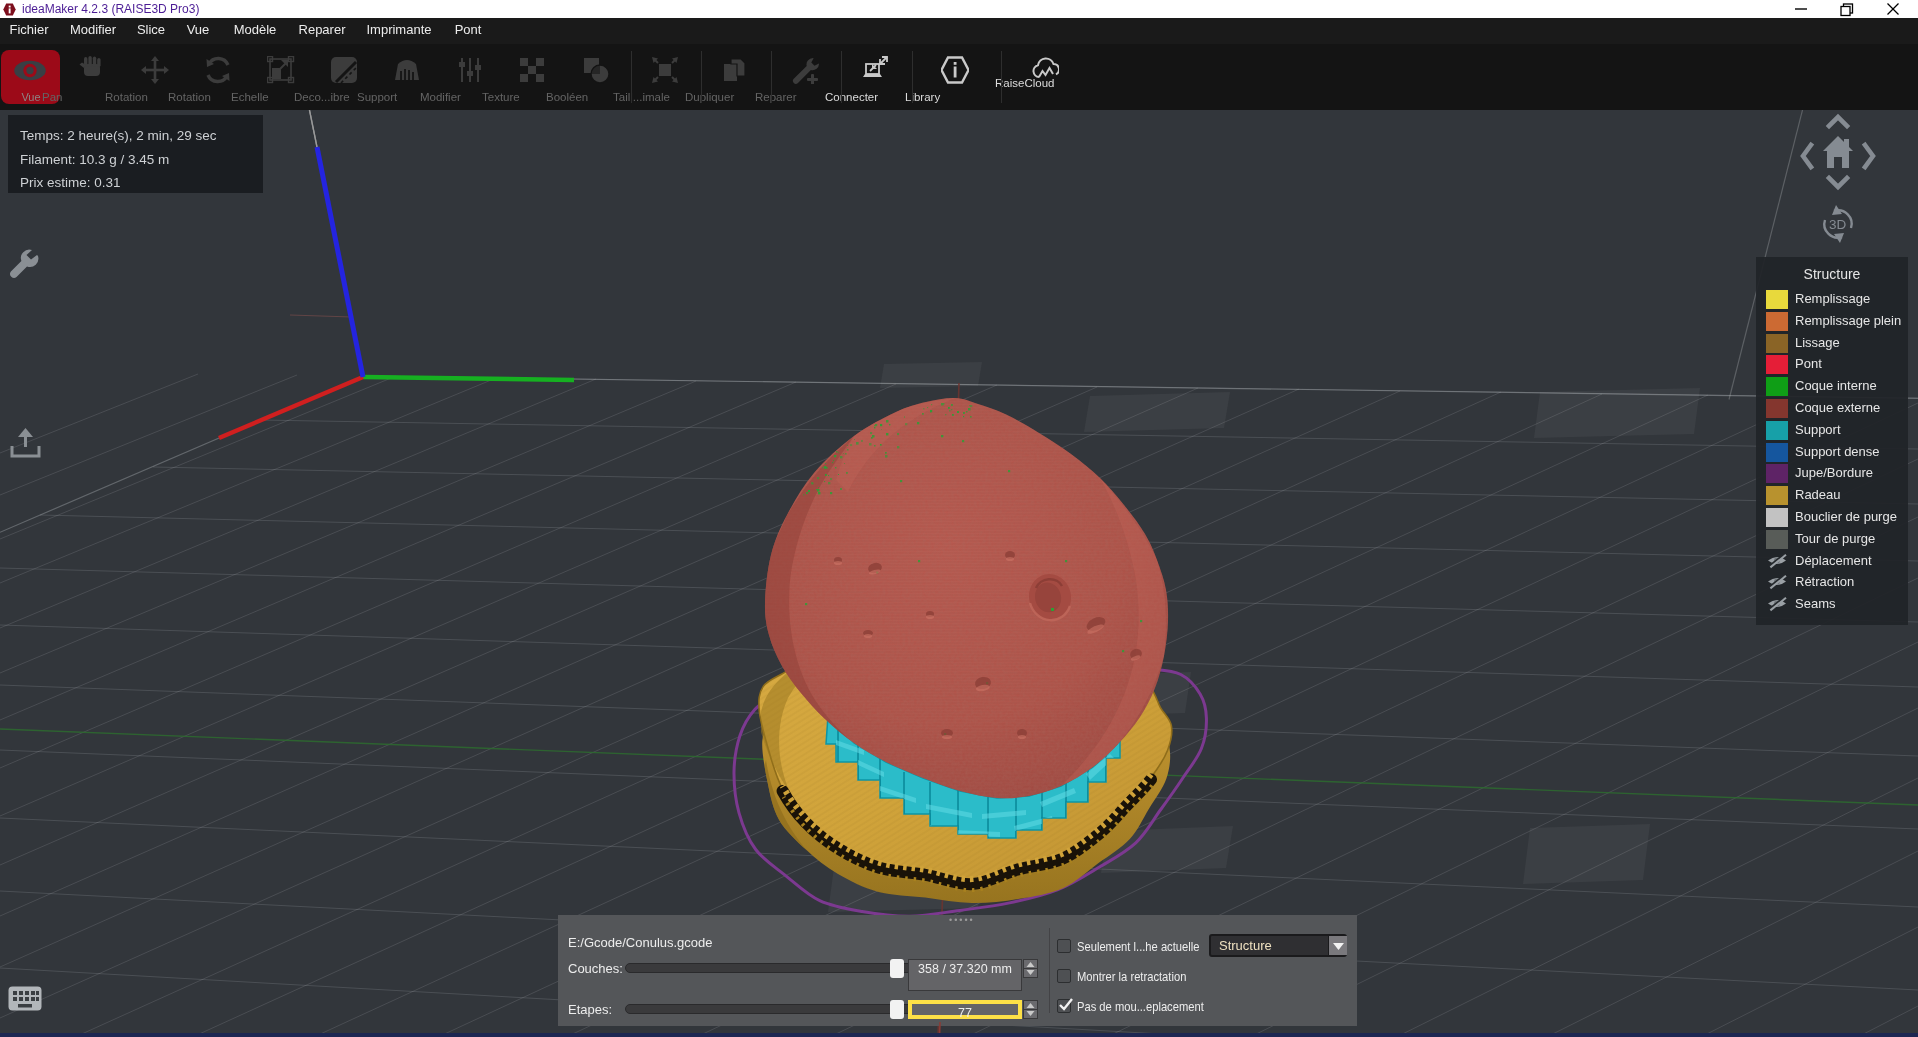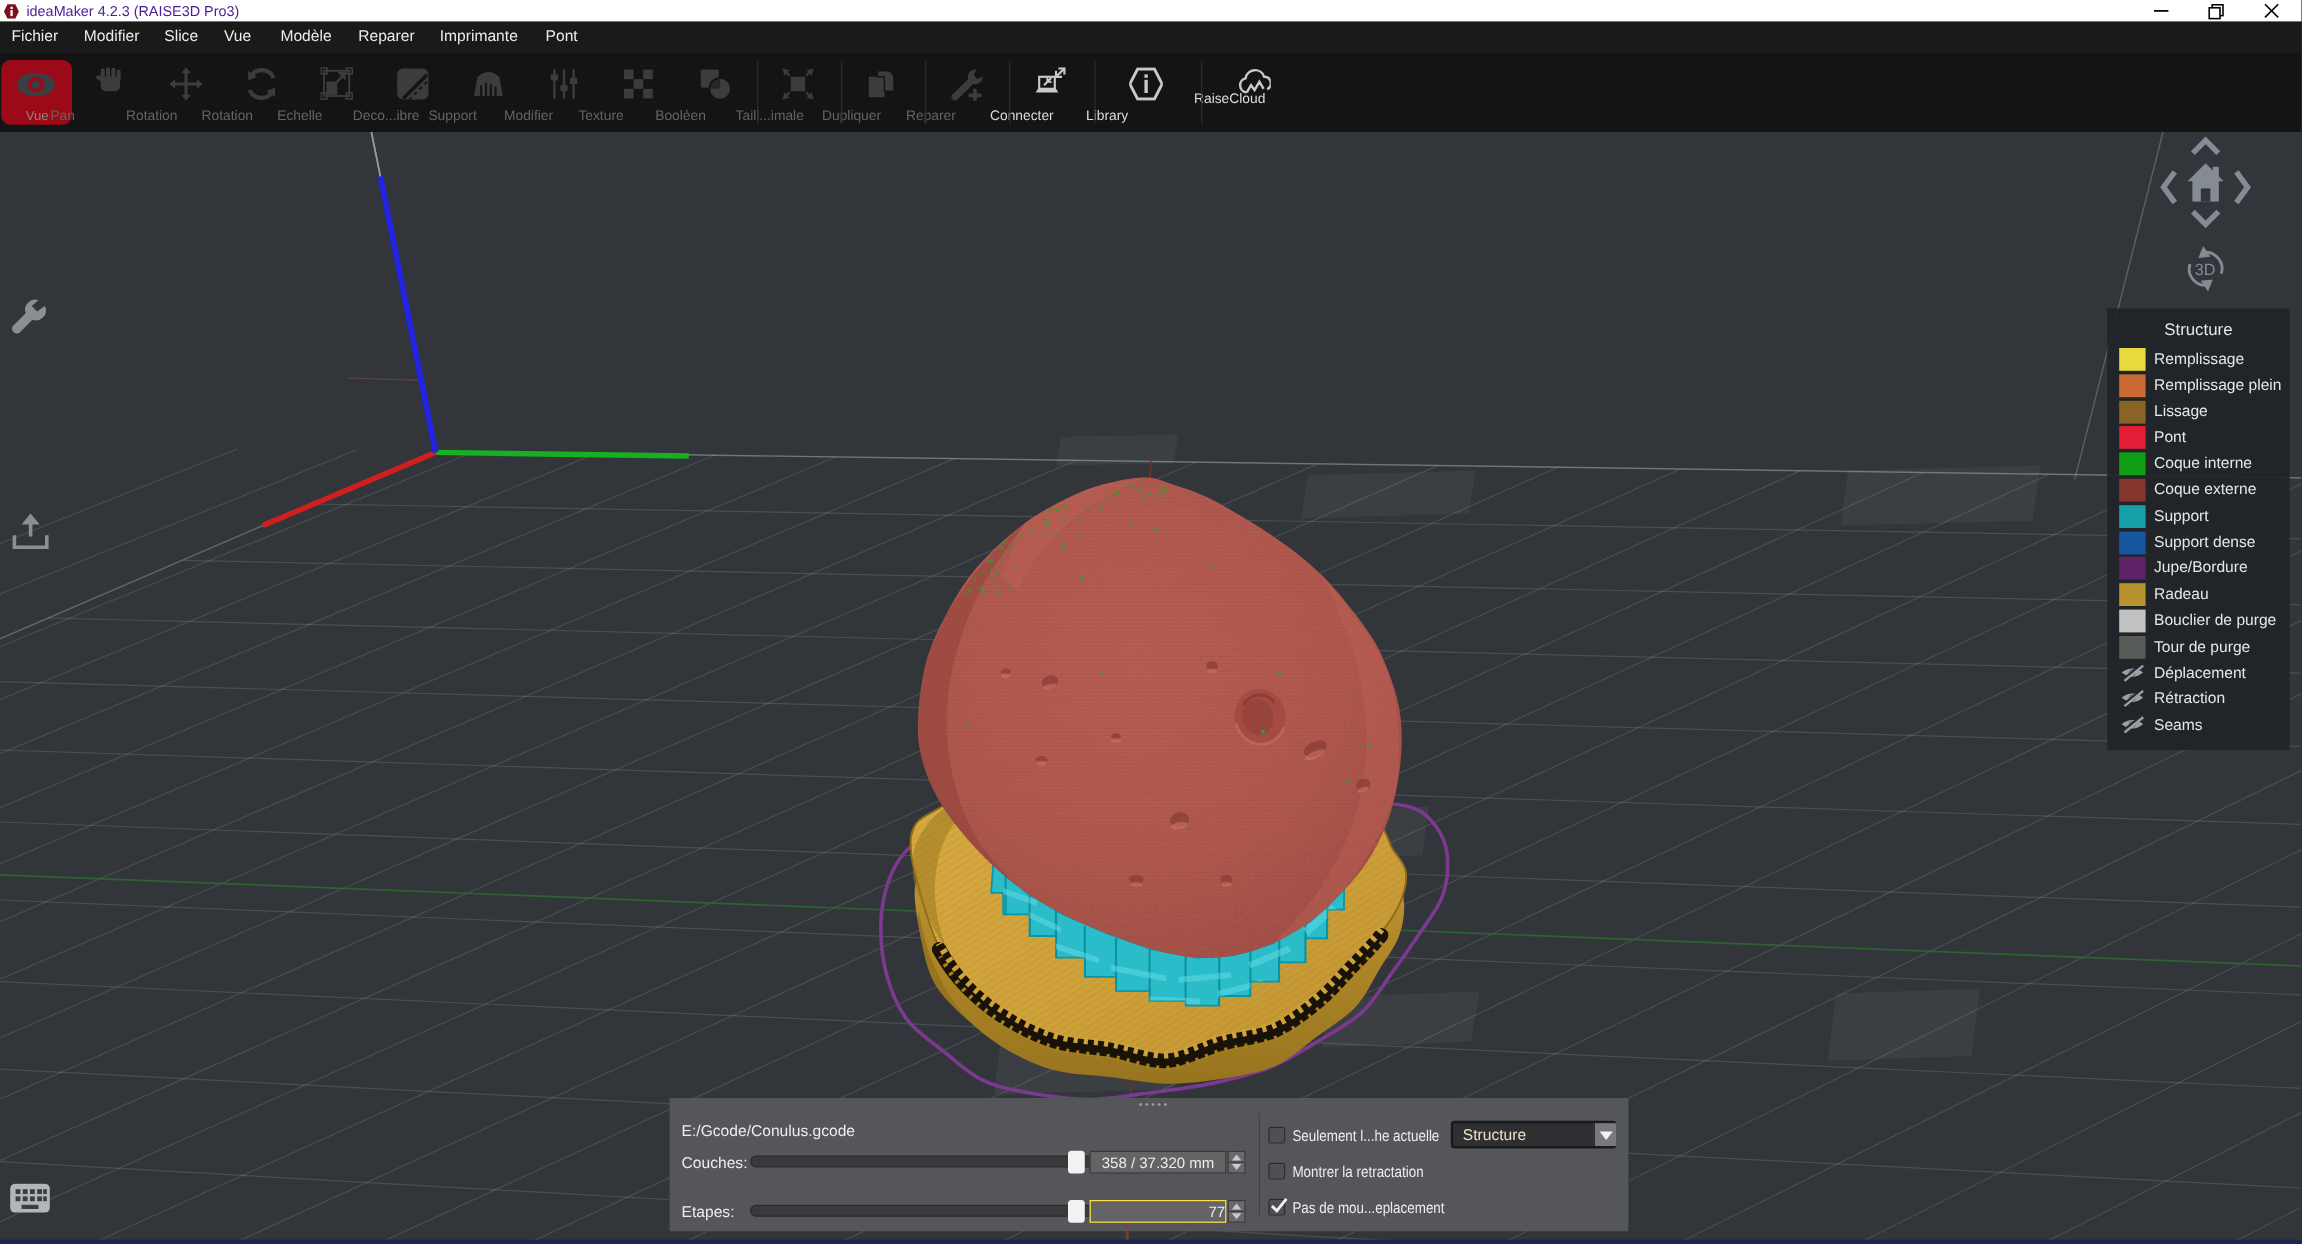--- a/index.html
+++ b/index.html
@@ -486,20 +486,21 @@
 <ellipse cx="838" cy="563" rx="4" ry="2" fill="#cf7768" opacity="0.55" transform="rotate(0 838 563)"></ellipse>
 
 <ellipse cx="1050" cy="597" rx="21" ry="23" fill="#a44b42" transform="rotate(-12 1050 597)"></ellipse>
 <path d="M1030,603 a21 23 -12 0 0 40 3" fill="none" stroke="#c0675a" stroke-width="2.4" opacity="0.85"></path>
 <ellipse cx="1048" cy="597" rx="13" ry="15" fill="#97443c" transform="rotate(-12 1050 597)"></ellipse>
 <path d="M1036,588 a14 12 -12 0 1 26 -2" fill="none" stroke="#863b33" stroke-width="2.4" opacity="0.8"></path>
 <rect x="1051" y="608" width="3" height="3" fill="#2f9e35"></rect>
 </g>
 </svg>
 
+<div class="abs" id="infobox">Temps: 2 heure(s), 2 min, 29 sec<br>Filament: 10.3 g / 3.45 m<br>Prix estime: 0.31</div>
 
 
 <svg class="abs" style="left:1780px;top:0px" width="120" height="150" viewBox="0 0 120 150">
       <g stroke="#858b92" stroke-width="4.6" fill="none" stroke-linecap="square">
         <path d="M49 16 L58 7 L67 16"></path>
         <path d="M49 68 L58 77 L67 68"></path>
         <path d="M31 35 L23 46 L31 57"></path>
         <path d="M85 35 L93 46 L85 57"></path>
       </g>
       <g fill="#858b92">
@@ -593,32 +594,32 @@
   <rect x="10" y="18" width="14" height="3.5"></rect>
  </g>
 </svg>
 
 <div class="abs" id="bottompanel">
  <div class="abs" style="left:391px;top:1px;color:#9a9a9a;font-size:9px;letter-spacing:2px;line-height:8px">•••••</div>
  <div class="abs" style="left:10px;top:20px">E:/Gcode/Conulus.gcode</div>
  <div class="abs" style="left:10px;top:46px">Couches:</div>
  <div class="abs" style="left:67px;top:48px;width:310px;height:10px;background:#3a3a3c;border:1px solid #2a2a2c;border-radius:5px"></div>
  <div class="abs" style="left:332px;top:44px;width:14px;height:19px;background:#f2f2f2;border-radius:3px"></div>
- <div class="abs" style="left:350px;top:44px;width:114px;height:19px;background:#646467;border:1px solid #39393b;text-align:center;font-size:12.5px;line-height:18px">358 / 37.320 mm</div>
+ <div class="abs" style="left:350px;top:44px;width:114px;height:32px;background:#646467;border:1px solid #39393b;text-align:center;font-size:12.5px;line-height:18px">358 / 37.320 mm</div>
  <div class="abs" style="left:465px;top:44px;width:15px;height:19px;background:#6a6a6e;border:1px solid #39393b">
    <svg class="abs" style="left:0;top:0" width="13" height="17">
           <path d="M2.5 7 L10.5 7 L6.5 2 Z" fill="#c9c9c9"></path>
           <path d="M2.5 10 L10.5 10 L6.5 15 Z" fill="#c9c9c9"></path>
           <line x1="0" y1="8.5" x2="13" y2="8.5" stroke="#39393b"></line>
         </svg>
  </div>
  <div class="abs" style="left:10px;top:87px">Etapes:</div>
  <div class="abs" style="left:67px;top:89px;width:310px;height:10px;background:#3a3a3c;border:1px solid #2a2a2c;border-radius:5px"></div>
  <div class="abs" style="left:332px;top:85px;width:14px;height:19px;background:#f2f2f2;border-radius:3px"></div>
- <div class="abs" style="left:350px;top:85px;width:114px;height:19px;background:#646467;border:1px solid #fde047;text-align:right;font-size:12.5px;line-height:18px">77</div>
+ <div class="abs" style="left:350px;top:85px;width:114px;height:19px;background:#646467;border:4px solid #fde047;text-align:center;font-size:12.5px;line-height:18px">77</div>
  <div class="abs" style="left:465px;top:85px;width:15px;height:19px;background:#6a6a6e;border:1px solid #39393b">
    <svg class="abs" style="left:0;top:0" width="13" height="17">
           <path d="M2.5 7 L10.5 7 L6.5 2 Z" fill="#c9c9c9"></path>
           <path d="M2.5 10 L10.5 10 L6.5 15 Z" fill="#c9c9c9"></path>
           <line x1="0" y1="8.5" x2="13" y2="8.5" stroke="#39393b"></line>
         </svg>
  </div>
  <div class="abs" style="left:491px;top:13px;width:1px;height:85px;background:#434346"></div>
  <div class="abs ck" style="left:499px;top:24px"></div>
  <div class="abs" style="left:519px;top:24px;transform:scaleX(0.86);transform-origin:0 0">Seulement l...he actuelle</div>

